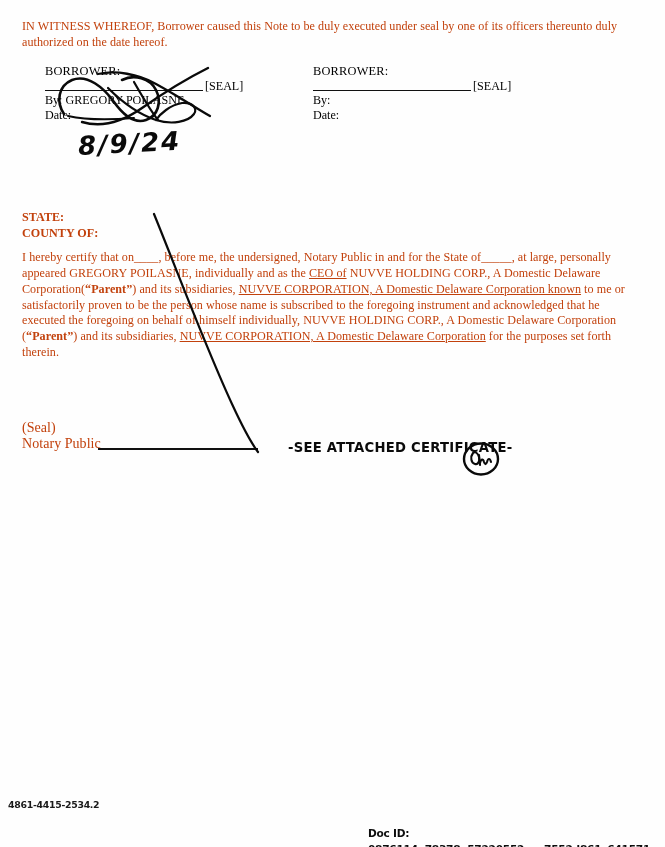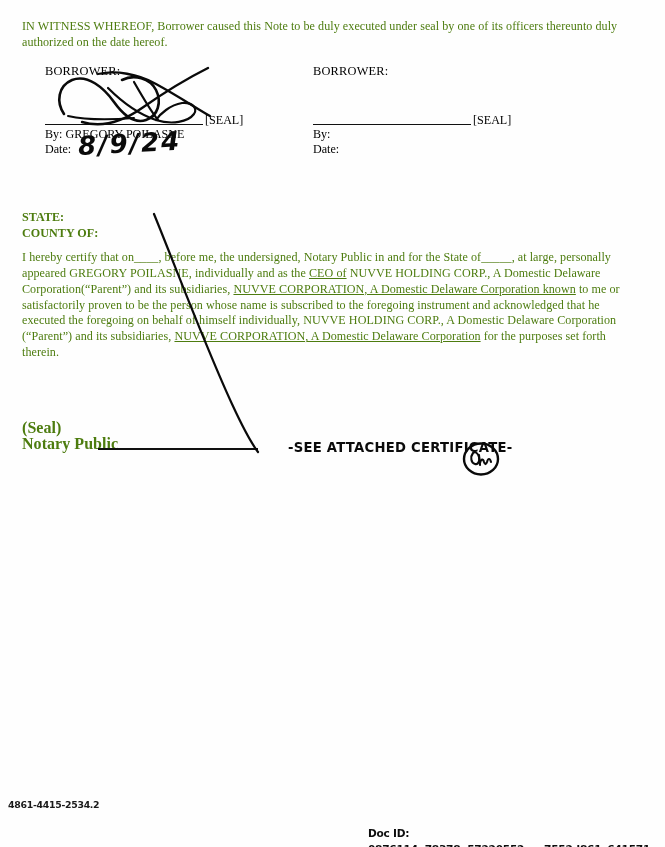--- a/index.html
+++ b/index.html
@@ -22,25 +22,25 @@
     width: 665px;
     height: 847px;
     background: #fefefe;
   }
 
   
   .txt {
     position: absolute;
     font-size: 12.1px;
     line-height: 15.6px;
-    color: #4d7c0f;
+    color: #c2410c;
     letter-spacing: 0.05px;
     white-space: pre-wrap;
   }
-  .bold { font-weight: normal; }
+  .bold { font-weight: bold; }
   .u { text-decoration: underline; }
 
   
   #intro {
     left: 22px;
     top: 18px;
     width: 610px;
     font-size: 12.1px;
     line-height: 16.4px;
   }
@@ -51,21 +51,20 @@
   #sig-right { left: 313px; top: 64px; width: 250px; }
 
   .borrower-label {
     font-weight: normal;
     font-size: 12.4px;
     letter-spacing: 0.2px;
   }
   .sig-line-row {
     position: relative;
     height: 14px;
-    margin-top: 34px;
   }
   .sig-rule {
     position: absolute;
     left: 0;
     bottom: 2px;
     width: 158px;
     border-bottom: 1.6px solid #111;
   }
   .seal-tag {
     position: absolute;
@@ -107,23 +106,22 @@
     top: 250px;
     width: 612px;
     font-size: 12.1px;
     line-height: 15.85px;
     text-align: left;
   }
 
   #seal-block {
     left: 22px;
     top: 420px;
-    font-size: 16px;
+    font-size: 14px;
     line-height: 15.6px;
-    font-weight: bold;
   }
   #notary-rule {
     position: absolute;
     left: 98px;
     top: 448px;
     width: 160px;
     border-bottom: 2px solid #111;
   }
   #commission-line { left: 22px; top: 460px; font-size: 12.1px; }
 

